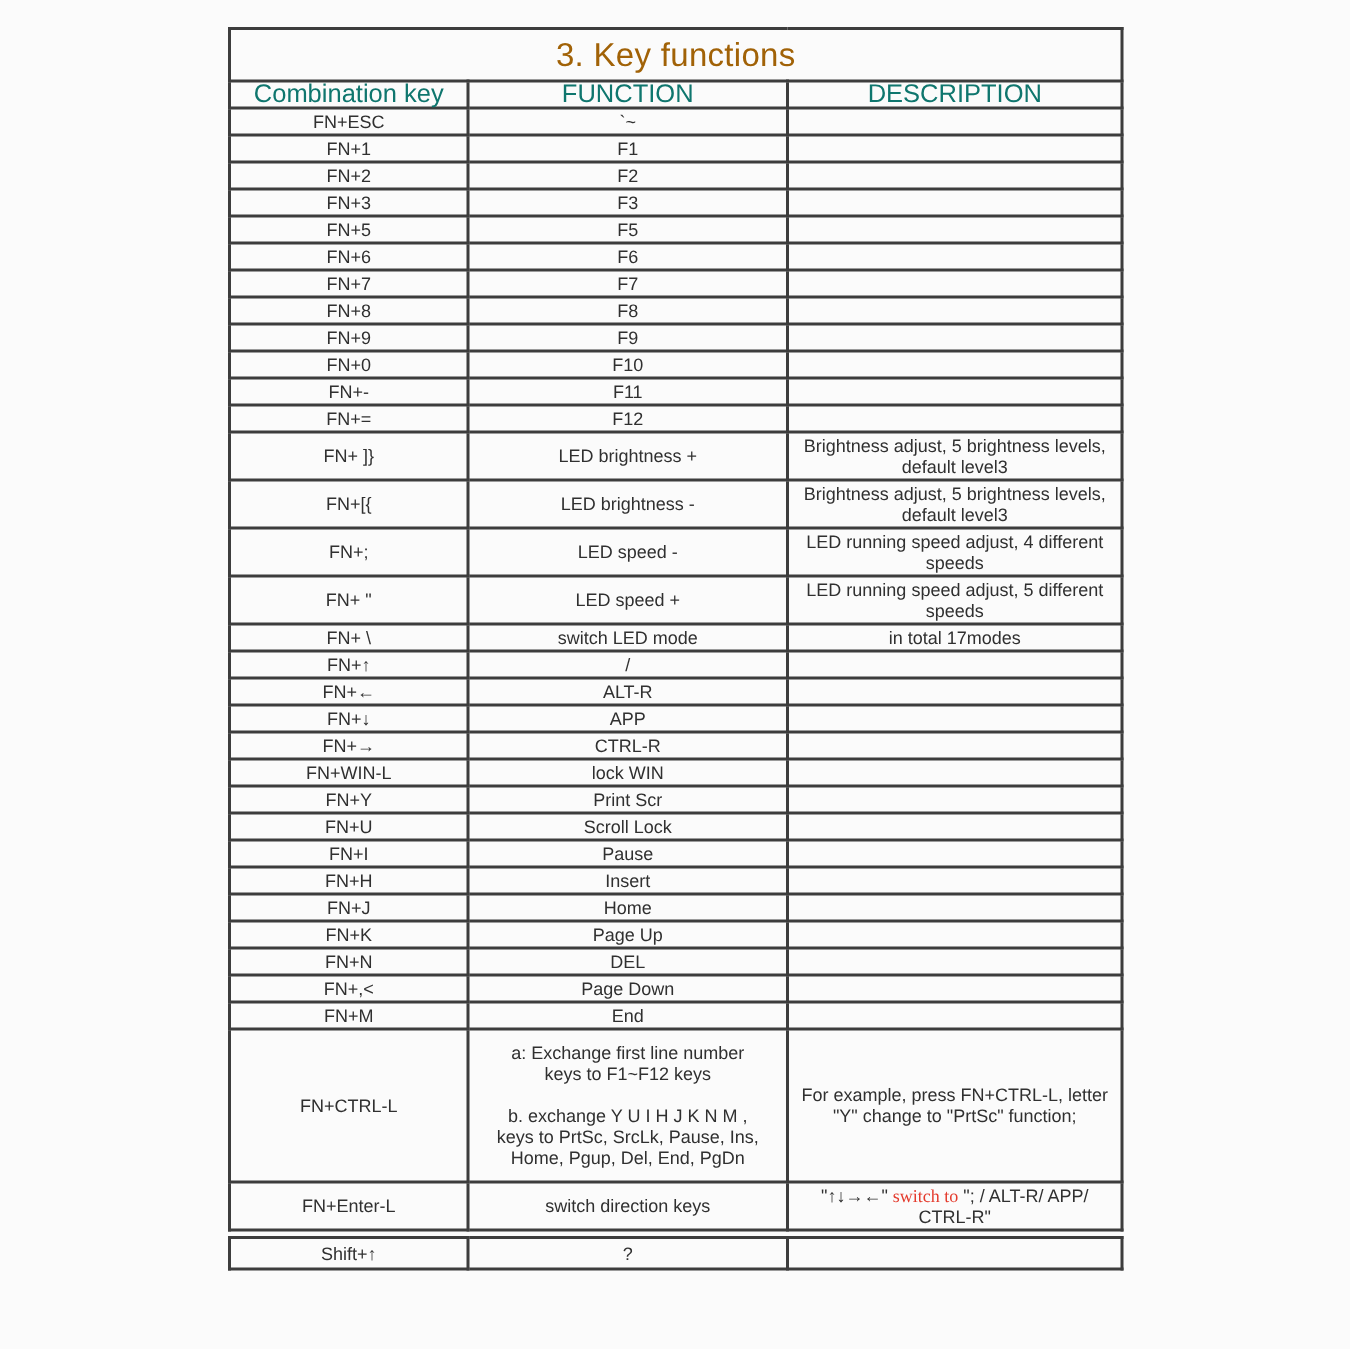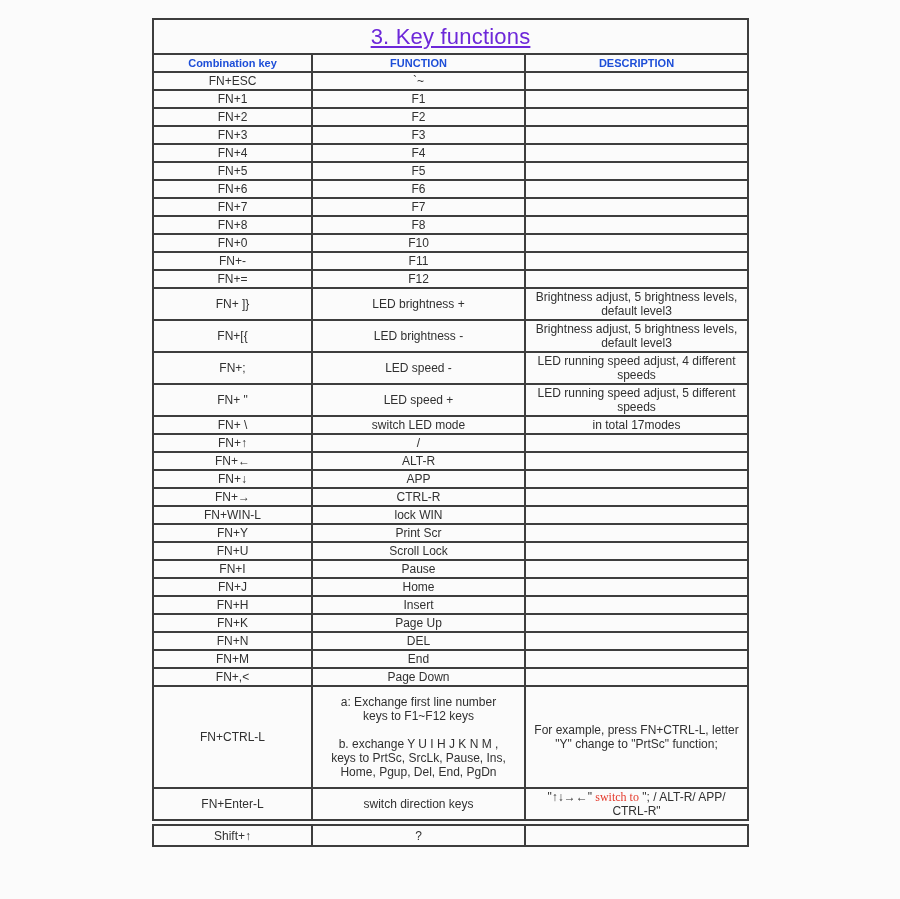--- a/index.html
+++ b/index.html
@@ -34,28 +34,27 @@
     line-height: 14px;
     padding: 1px 3px;
     word-wrap: break-word;
   }
   .title-cell {
     font-size: 22px;
     line-height: 26px;
     height: 31px;
     font-weight: 500;
     letter-spacing: 0.2px;
-    color: #6d28d9;
-    text-decoration: underline;
+    color: #a16207;
   }
   th {
-    font-size: 11px;
+    font-size: 17px;
     height: 13px;
-    font-weight: bold;
-    color: #1d4ed8;
+    font-weight: normal;
+    color: #0f766e;
   }
   td { height: 13px; }
   tr.xl td { padding: 8px 3px; }
   .footer-table { margin-top: 3px; }
   .footer-table td { height: 17px; }
 </style>
 </head>
 <body>
 
 <div class="doc">
@@ -91,42 +90,42 @@
           <td>FN+2</td>
           <td>F2</td>
           <td></td>
         </tr>
         <tr>
           <td>FN+3</td>
           <td>F3</td>
           <td></td>
         </tr>
         <tr>
-          <td>FN+4</td>
-          <td>F4</td>
-          <td></td>
-        </tr>
-        <tr>
           <td>FN+5</td>
           <td>F5</td>
           <td></td>
         </tr>
         <tr>
           <td>FN+6</td>
           <td>F6</td>
           <td></td>
         </tr>
         <tr>
           <td>FN+7</td>
           <td>F7</td>
           <td></td>
         </tr>
         <tr>
           <td>FN+8</td>
           <td>F8</td>
+          <td></td>
+        </tr>
+        <tr>
+          <td>FN+9</td>
+          <td>F9</td>
           <td></td>
         </tr>
         <tr>
           <td>FN+0</td>
           <td>F10</td>
           <td></td>
         </tr>
         <tr>
           <td>FN+-</td>
           <td>F11</td>
@@ -196,47 +195,47 @@
           <td>FN+U</td>
           <td>Scroll Lock</td>
           <td></td>
         </tr>
         <tr>
           <td>FN+I</td>
           <td>Pause</td>
           <td></td>
         </tr>
         <tr>
+          <td>FN+H</td>
+          <td>Insert</td>
+          <td></td>
+        </tr>
+        <tr>
           <td>FN+J</td>
           <td>Home</td>
           <td></td>
         </tr>
         <tr>
-          <td>FN+H</td>
-          <td>Insert</td>
-          <td></td>
-        </tr>
-        <tr>
           <td>FN+K</td>
           <td>Page Up</td>
           <td></td>
         </tr>
         <tr>
           <td>FN+N</td>
           <td>DEL</td>
           <td></td>
         </tr>
         <tr>
+          <td>FN+,&lt;</td>
+          <td>Page Down</td>
+          <td></td>
+        </tr>
+        <tr>
           <td>FN+M</td>
           <td>End</td>
-          <td></td>
-        </tr>
-        <tr>
-          <td>FN+,&lt;</td>
-          <td>Page Down</td>
           <td></td>
         </tr>
         <tr class="xl">
           <td>FN+CTRL-L</td>
           <td>a: Exchange first line number<br>keys to F1~F12 keys<br><br>b. exchange Y U I H J K  N M ,<br>keys to PrtSc, SrcLk, Pause, Ins,<br>Home, Pgup, Del, End, PgDn</td>
           <td>For example, press FN+CTRL-L, letter "Y" change to "PrtSc" function;</td>
         </tr>
         <tr>
           <td>FN+Enter-L</td>
           <td>switch direction keys</td>

